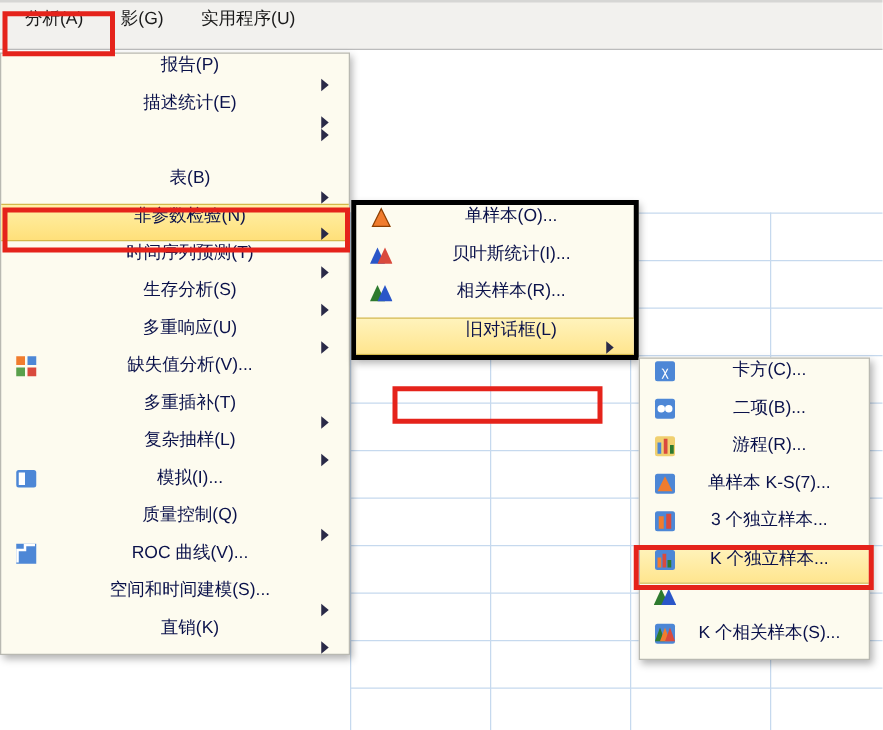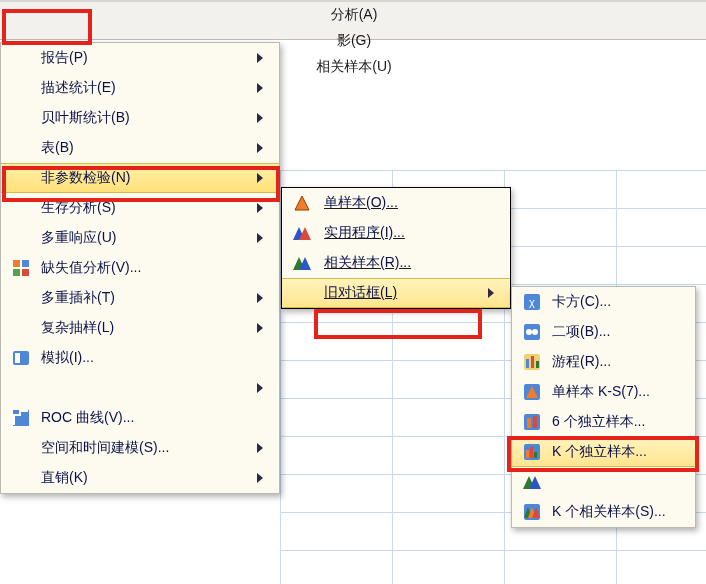--- a/index.html
+++ b/index.html
@@ -18,23 +18,22 @@
   
   .menubar {
     position: absolute;
     left: 0; top: 0;
     width: 100%;
     height: 40px;
     background: #f2f1ee;
     border-top: 2px solid #d6d6d4;
     border-bottom: 1px solid #bcbcbc;
     display: flex;
-    align-items: center;
+    align-items: flex-start;
     padding-left: 8px;
-    flex-direction: column;
   }
   .menubar .menu-label {
     padding: 4px 12px;
     margin-right: 6px;
   }
 
   
   .dropdown1 {
     position: absolute;
     left: 0px;
@@ -46,20 +45,21 @@
     z-index: 5;
   }
   .menu-item {
     position: relative;
     height: 30px;
     display: flex;
     align-items: center;
     padding-left: 40px;
     padding-right: 16px;
     color: #0a114a;
+    flex-direction: column;
   }
   .menu-item .text { flex: 1; white-space: nowrap; }
   .menu-item.highlight {
     background: linear-gradient(#fff0a8, #ffe07a);
     border-top: 1px solid #d4b84a;
     border-bottom: 1px solid #d4b84a;
   }
   .menu-item.highlight-sub {
     background: linear-gradient(#fff3bc, #ffe58e);
     border-top: 1px solid #d4b84a;
@@ -76,27 +76,26 @@
     position: absolute;
     left: 10px;
     width: 20px; height: 20px;
     display: flex; align-items: center; justify-content: center;
   }
 
   
   .dropdown2 {
     position: absolute;
     left: 281px;
-    top: 187px;
+    top: 160px;
     width: 230px;
     background: #fdfbef;
-    border: 1px solid #000000;
+    border: 4px solid #000000;
     box-shadow: 2px 3px 6px rgba(0,0,0,.3);
     z-index: 6;
-    text-decoration: underline;
   }
   .dropdown2 .menu-item { padding-left: 42px; }
   .dropdown2 .menu-item.highlight-sub { }
 
   
   .dropdown3 {
     position: absolute;
     left: 511px;
     top: 286px;
     width: 185px;
@@ -154,42 +153,45 @@
   <div class="hline" style="top:228px"></div>
   <div class="hline" style="top:266px"></div>
   <div class="hline" style="top:304px"></div>
   <div class="hline" style="top:342px"></div>
   <div class="hline" style="top:380px"></div>
 </div>
 
 <div class="menubar">
   <span class="menu-label"><span>分析(A)</span></span>
   <span class="menu-label"><span>影(G)</span></span>
-  <span class="menu-label"><span>相关样本(U)</span></span>
+  <span class="menu-label"><span>实用程序(U)</span></span>
 </div>
 
 <div class="dropdown1">
   <div class="menu-item">
     <span class="text">报告(P)</span>
       <span class="arrow"></span>
   </div>
   <div class="menu-item">
     <span class="text">描述统计(E)</span>
       <span class="arrow"></span>
   </div>
   <div class="menu-item">
-    <span class="text">贝叶斯统计(B)</span>
       <span class="arrow"></span>
   </div>
   <div class="menu-item">
     <span class="text">表(B)</span>
       <span class="arrow"></span>
   </div>
   <div class="menu-item highlight">
     <span class="text">非参数检验(N)</span>
+      <span class="arrow"></span>
+  </div>
+  <div class="menu-item">
+    <span class="text">时间序列预测(T)</span>
       <span class="arrow"></span>
   </div>
   <div class="menu-item">
     <span class="text">生存分析(S)</span>
       <span class="arrow"></span>
   </div>
   <div class="menu-item">
     <span class="text">多重响应(U)</span>
       <span class="arrow"></span>
   </div>
@@ -215,20 +217,21 @@
   <div class="menu-item">
     <span class="icon-slot">
       <svg class="ico" viewBox="0 0 18 18">
           <rect x="1" y="2" width="16" height="14" fill="#4d87d6" rx="2"></rect>
           <rect x="3" y="4" width="5" height="10" fill="#ffffff"></rect>
         </svg>
     </span>
     <span class="text">模拟(I)...</span>
   </div>
   <div class="menu-item">
+    <span class="text">质量控制(Q)</span>
       <span class="arrow"></span>
   </div>
   <div class="menu-item">
     <span class="icon-slot">
       <svg class="ico" viewBox="0 0 18 18">
           <rect x="1" y="1" width="16" height="16" fill="#4d87d6"></rect>
           <path d="M2 16 L2 6 L8 6 L8 2 L16 2" stroke="#fff" stroke-width="2" fill="none"></path>
         </svg>
     </span>
     <span class="text">ROC 曲线(V)...</span>
@@ -252,21 +255,21 @@
     </span>
     <span class="text">单样本(O)...</span>
   </div>
   <div class="menu-item">
     <span class="icon-slot">
       <svg class="ico" viewBox="0 0 18 18">
           <polygon points="6,3 12,16 0,16" fill="#2a56c8"></polygon>
           <polygon points="12,3 18,16 6,16" fill="#d94a3d"></polygon>
         </svg>
     </span>
-    <span class="text">实用程序(I)...</span>
+    <span class="text">贝叶斯统计(I)...</span>
   </div>
   <div class="menu-item">
     <span class="icon-slot">
       <svg class="ico" viewBox="0 0 18 18">
           <polygon points="6,3 12,16 0,16" fill="#2e7a2e"></polygon>
           <polygon points="12,3 18,16 6,16" fill="#2a56c8"></polygon>
         </svg>
     </span>
     <span class="text">相关样本(R)...</span>
   </div>
@@ -317,21 +320,21 @@
     <span class="text">单样本 K-S(7)...</span>
   </div>
   <div class="menu-item">
     <span class="icon-slot">
       <svg class="ico" viewBox="0 0 18 18">
           <rect x="1" y="1" width="16" height="16" fill="#4d87d6" rx="2"></rect>
           <rect x="4" y="5" width="4" height="10" fill="#f07c2e"></rect>
           <rect x="10" y="3" width="4" height="12" fill="#d94a3d"></rect>
         </svg>
     </span>
-    <span class="text">6 个独立样本...</span>
+    <span class="text">3 个独立样本...</span>
   </div>
   <div class="menu-item highlight-sub">
     <span class="icon-slot">
       <svg class="ico" viewBox="0 0 18 18">
           <rect x="1" y="1" width="16" height="16" fill="#4d87d6" rx="2"></rect>
           <rect x="3" y="7" width="3" height="8" fill="#f07c2e"></rect>
           <rect x="7" y="4" width="3" height="11" fill="#d94a3d"></rect>
           <rect x="11" y="9" width="3" height="6" fill="#2e7a2e"></rect>
         </svg>
     </span>

